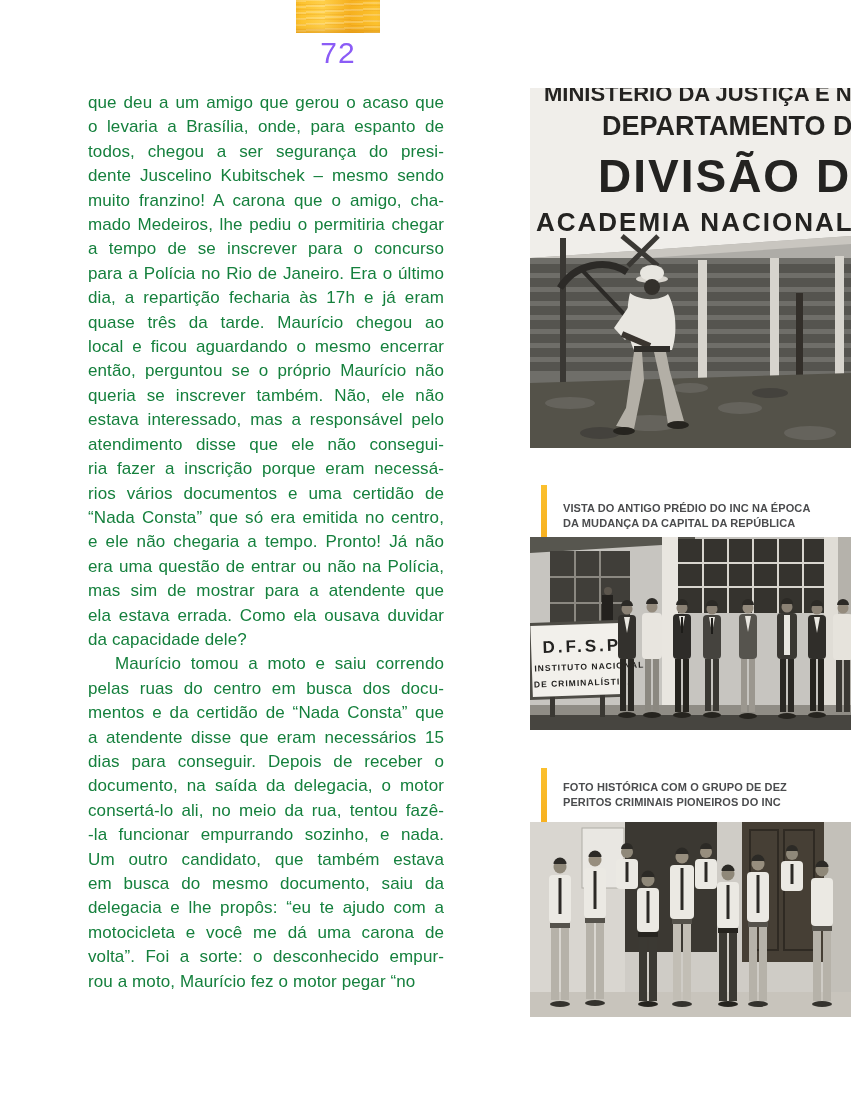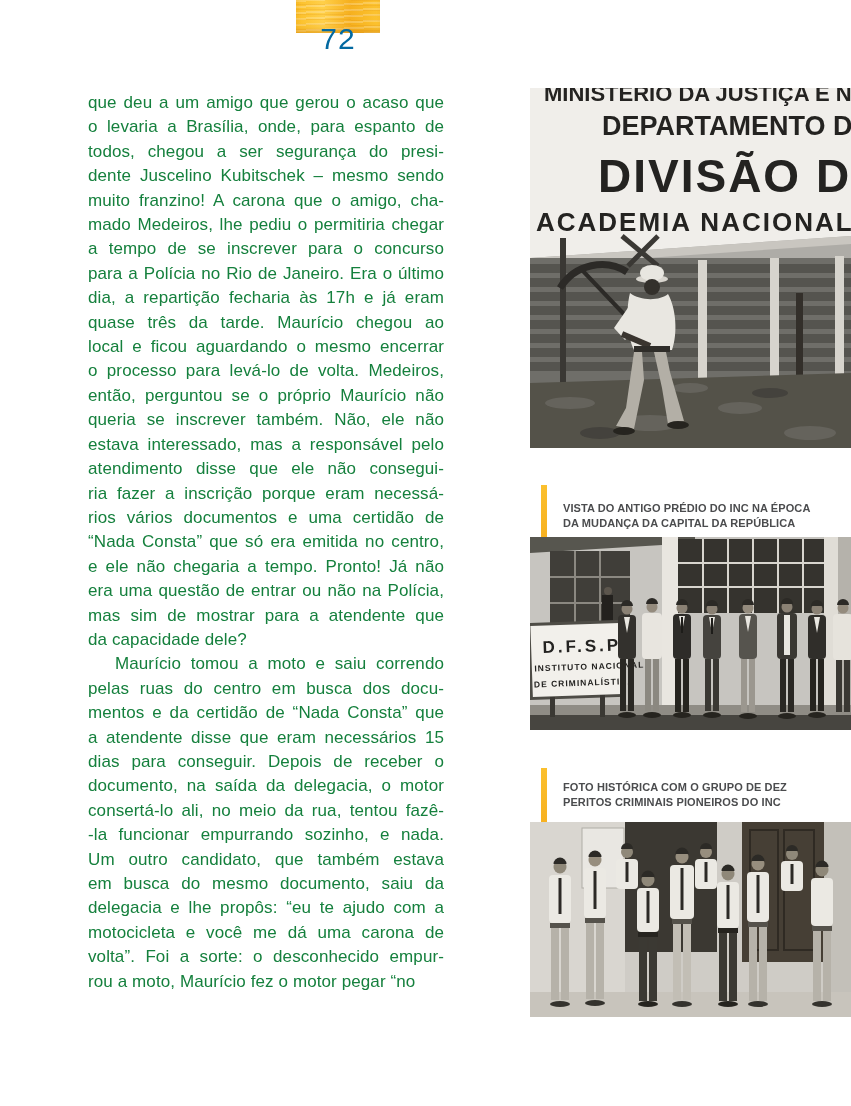--- a/index.html
+++ b/index.html
@@ -10,22 +10,22 @@
   
   .yellow-swatch{
     position:absolute;left:296px;top:0;width:84px;height:33px;
     background:
       repeating-linear-gradient(177deg, rgba(255,255,255,0.22) 0 2px, rgba(255,255,255,0) 2px 6px),
       repeating-linear-gradient(181deg, rgba(222,140,20,0.18) 0 1px, rgba(0,0,0,0) 1px 5px),
       linear-gradient(90deg,#fbbf28 0%,#ffd04a 32%,#f6b01e 64%,#fdc531 100%);
     box-shadow: inset 0 -5px 6px -3px rgba(205,125,15,0.55);
   }
   .pagenum{
-    position:absolute;left:296px;top:22px;width:84px;text-align:center;
-    font-size:30px;color:#0369a1;letter-spacing:1px;z-index:2;
+    position:absolute;left:296px;top:36px;width:84px;text-align:center;
+    font-size:30px;color:#8b5cf6;letter-spacing:1px;z-index:2;
   }
   
   .text-col{
     position:absolute;left:88px;top:91px;width:356px;
     color:#15803d;font-size:17px;line-height:24.4px;letter-spacing:0.1px;
   }
   .line{text-align:justify;text-align-last:justify;white-space:nowrap;}
   .line.end{text-align-last:left;}
   .line.indent{text-indent:27px;}
   
@@ -59,31 +59,31 @@
         <div class="line">o levaria a Brasília, onde, para espanto de</div>
         <div class="line">todos, chegou a ser segurança do presi-</div>
         <div class="line">dente Juscelino Kubitschek – mesmo sendo</div>
         <div class="line">muito franzino! A carona que o amigo, cha-</div>
         <div class="line">mado Medeiros, lhe pediu o permitiria chegar</div>
         <div class="line">a tempo de se inscrever para o concurso</div>
         <div class="line">para a Polícia no Rio de Janeiro. Era o último</div>
         <div class="line">dia, a repartição fecharia às 17h e já eram</div>
         <div class="line">quase três da tarde. Maurício chegou ao</div>
         <div class="line">local e ficou aguardando o mesmo encerrar</div>
-        <div class="line">o processo para levá-lo de volta. Medeiros,</div>
         <div class="line">então, perguntou se o próprio Maurício não</div>
         <div class="line">queria se inscrever também. Não, ele não</div>
         <div class="line">estava interessado, mas a responsável pelo</div>
         <div class="line">atendimento disse que ele não consegui-</div>
         <div class="line">ria fazer a inscrição porque eram necessá-</div>
         <div class="line">rios vários documentos e uma certidão de</div>
         <div class="line">“Nada Consta” que só era emitida no centro,</div>
         <div class="line">e ele não chegaria a tempo. Pronto! Já não</div>
         <div class="line">era uma questão de entrar ou não na Polícia,</div>
         <div class="line">mas sim de mostrar para a atendente que</div>
+        <div class="line">ela estava errada. Como ela ousava duvidar</div>
         <div class="line end">da capacidade dele?</div>
         <div class="line indent">Maurício tomou a moto e saiu correndo</div>
         <div class="line">pelas ruas do centro em busca dos docu-</div>
         <div class="line">mentos e da certidão de “Nada Consta” que</div>
         <div class="line">a atendente disse que eram necessários 15</div>
         <div class="line">dias para conseguir. Depois de receber o</div>
         <div class="line">documento, na saída da delegacia, o motor</div>
         <div class="line">consertá-lo ali, no meio da rua, tentou fazê-</div>
         <div class="line">-la funcionar empurrando sozinho, e nada.</div>
         <div class="line">Um outro candidato, que também estava</div>

